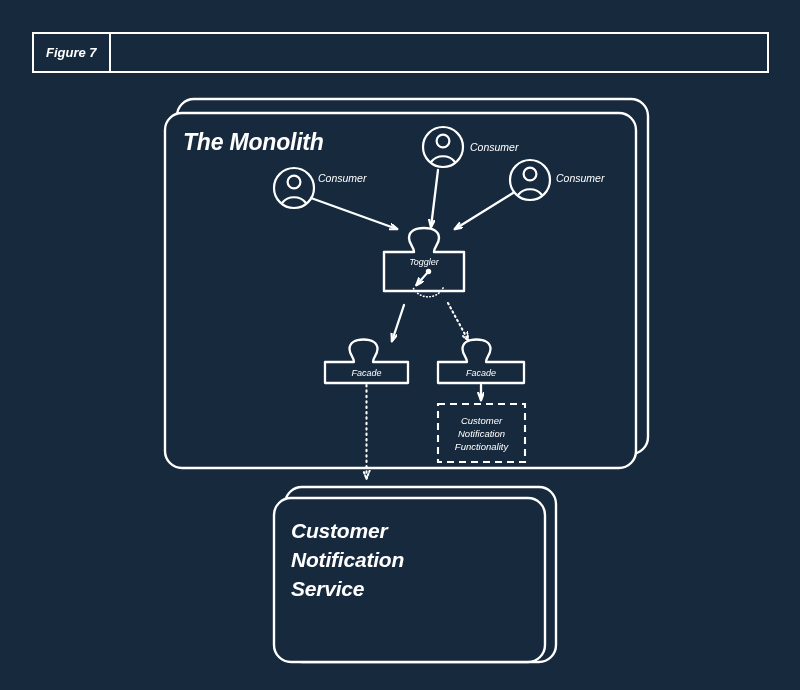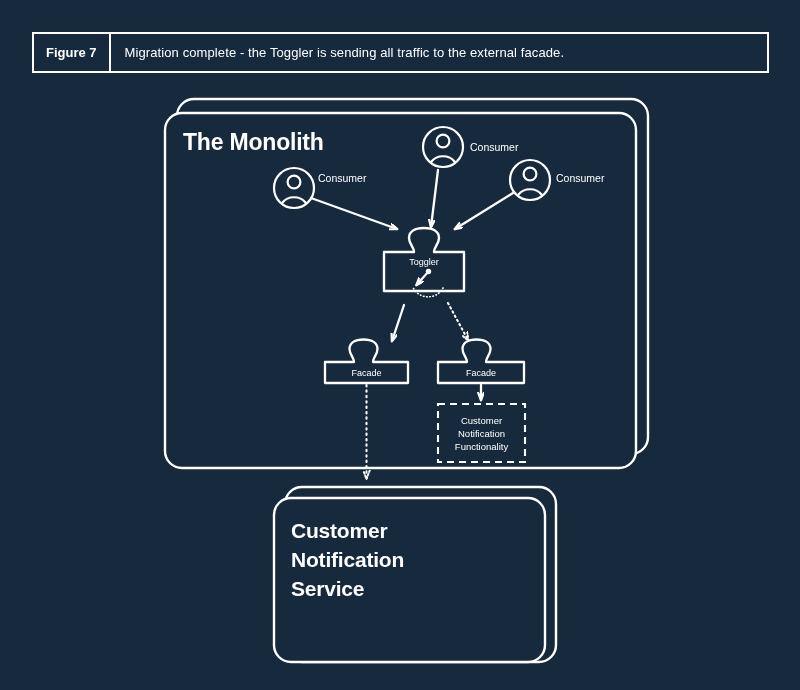--- a/index.html
+++ b/index.html
@@ -13,20 +13,21 @@
     background: #16293d;
     font-family: "Liberation Sans", sans-serif;
     overflow: hidden;
     position: relative;
   }
   #root {
     position: absolute;
     left: 0; top: 0;
     width: 800px;
     height: 690px;
+    font-style: italic;
   }
 
   
   .caption-box {
     position: absolute;
     left: 32px;
     top: 32px;
     width: 737px;
     height: 41px;
     border: 2px solid #ffffff;
@@ -87,21 +88,20 @@
     font-size: 9.5px;
   }
 </style>
 </head>
 <body>
 
 <div id="root">
 
   <div class="caption-box">
     <div class="caption-figure">Figure 7</div>
-    <div class="caption-text">Migration complete - the Toggler is sending all traffic to the external facade.</div>
   </div>
 
   <svg id="diagram" viewBox="0 0 800 690">
 
     <defs>
       <marker id="arrowSolid" markerWidth="10" markerHeight="10" refX="7.6" refY="3.4" orient="auto" markerUnits="userSpaceOnUse">
         <path d="M0.5,0.6 L8,3.4 L0.5,6.2" fill="none" stroke="#ffffff" stroke-width="2.2" stroke-linecap="round" stroke-linejoin="round"></path>
       </marker>
       <marker id="arrowDots" markerWidth="12" markerHeight="12" refX="8" refY="4" orient="auto" markerUnits="userSpaceOnUse">
         <path d="M0.5,0.8 L9,4 L0.5,7.2" fill="none" stroke="#ffffff" stroke-width="2" stroke-linecap="round" stroke-linejoin="round" stroke-dasharray="1.6 2.1"></path>

